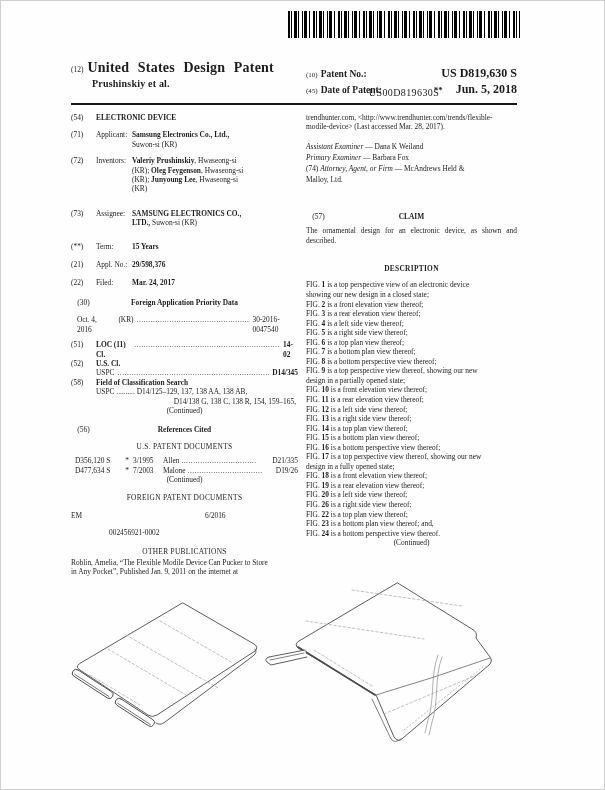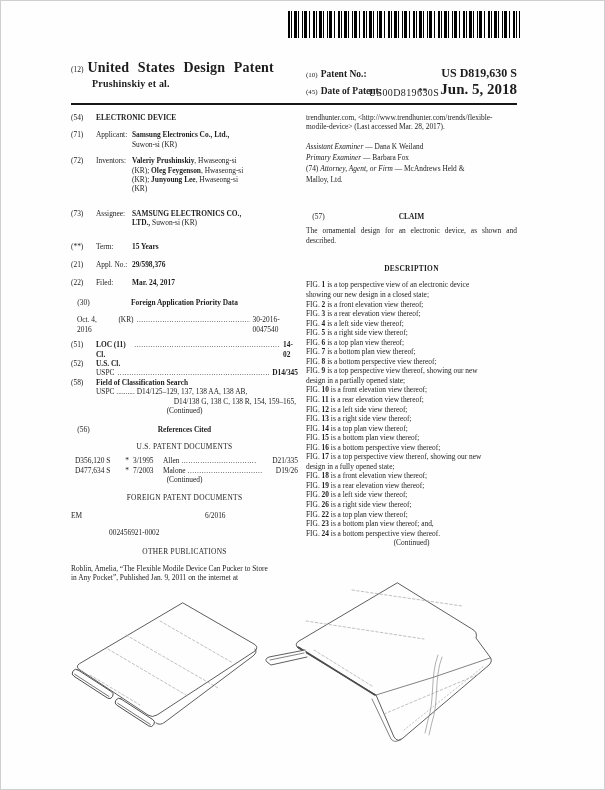--- a/index.html
+++ b/index.html
@@ -20,21 +20,21 @@
   .hdr-title-row{display:flex;align-items:baseline;}
   .code12{font-size:7.5px;margin-right:4px;}
   .main-title{font-size:14px;font-weight:bold;word-spacing:5px;letter-spacing:0.2px;white-space:nowrap;}
   .authors{font-size:10px;font-weight:bold;margin-left:21px;margin-top:2px;letter-spacing:0.2px;}
   .hdr-right{position:absolute;left:306px;top:66px;width:211px;font-weight:bold;}
   .hrow{display:flex;align-items:baseline;line-height:14px;}
   .hcode{font-size:7px;margin-right:3px;font-weight:normal;}
   .hlabel{font-size:9.5px;}
   .hval{margin-left:auto;font-size:12px;white-space:nowrap;}
   .hstar{margin-left:auto;font-size:9px;}
-  .hval2{margin-left:13px;font-size:15px;white-space:nowrap;}
+  .hval2{margin-left:13px;font-size:12px;white-space:nowrap;}
   .rule{position:absolute;left:71px;top:103px;width:446px;height:2px;background:#171717;}
   
   .colL{position:absolute;left:71px;top:111px;width:227px;font-size:7.4px;line-height:9.4px;}
   .colR{position:absolute;left:306px;top:111px;width:211px;font-size:7.4px;line-height:9.4px;}
   .lrow{display:flex;}
   .c{flex:none;width:25px;}
   .lab{flex:none;width:36px;}
   .val{flex:1;}
   .b{font-weight:bold;}
   .it{font-style:italic;}
@@ -217,21 +217,21 @@
     <div style="margin-top:8px">
 
         <div class="frow">
           <span class="fcountry">EM</span>
           <span class="fnum">002456921-0002</span>
           <span class="fdate">6/2016</span>
         </div>
       </div>
 
     <div class="sec-head" style="margin-top:10px">OTHER PUBLICATIONS</div>
-    <div style="margin-top:7px">
+    <div style="margin-top:1px">
       <div class="dline">Roblin, Amelia, “The Flexible Modile Device Can Pucker to Store</div>
       <div class="dline">in Any Pocket”, Published Jan. 9, 2011 on the internet at</div>
     </div>
   </div>
 
   <div class="colR">
 
     <div style="margin-top:2px">
       <div class="dline">trendhunter.com,      &lt;http://www.trendhunter.com/trends/flexible-</div>
       <div class="dline">modile-device&gt; (Last accessed Mar. 28, 2017).</div>

